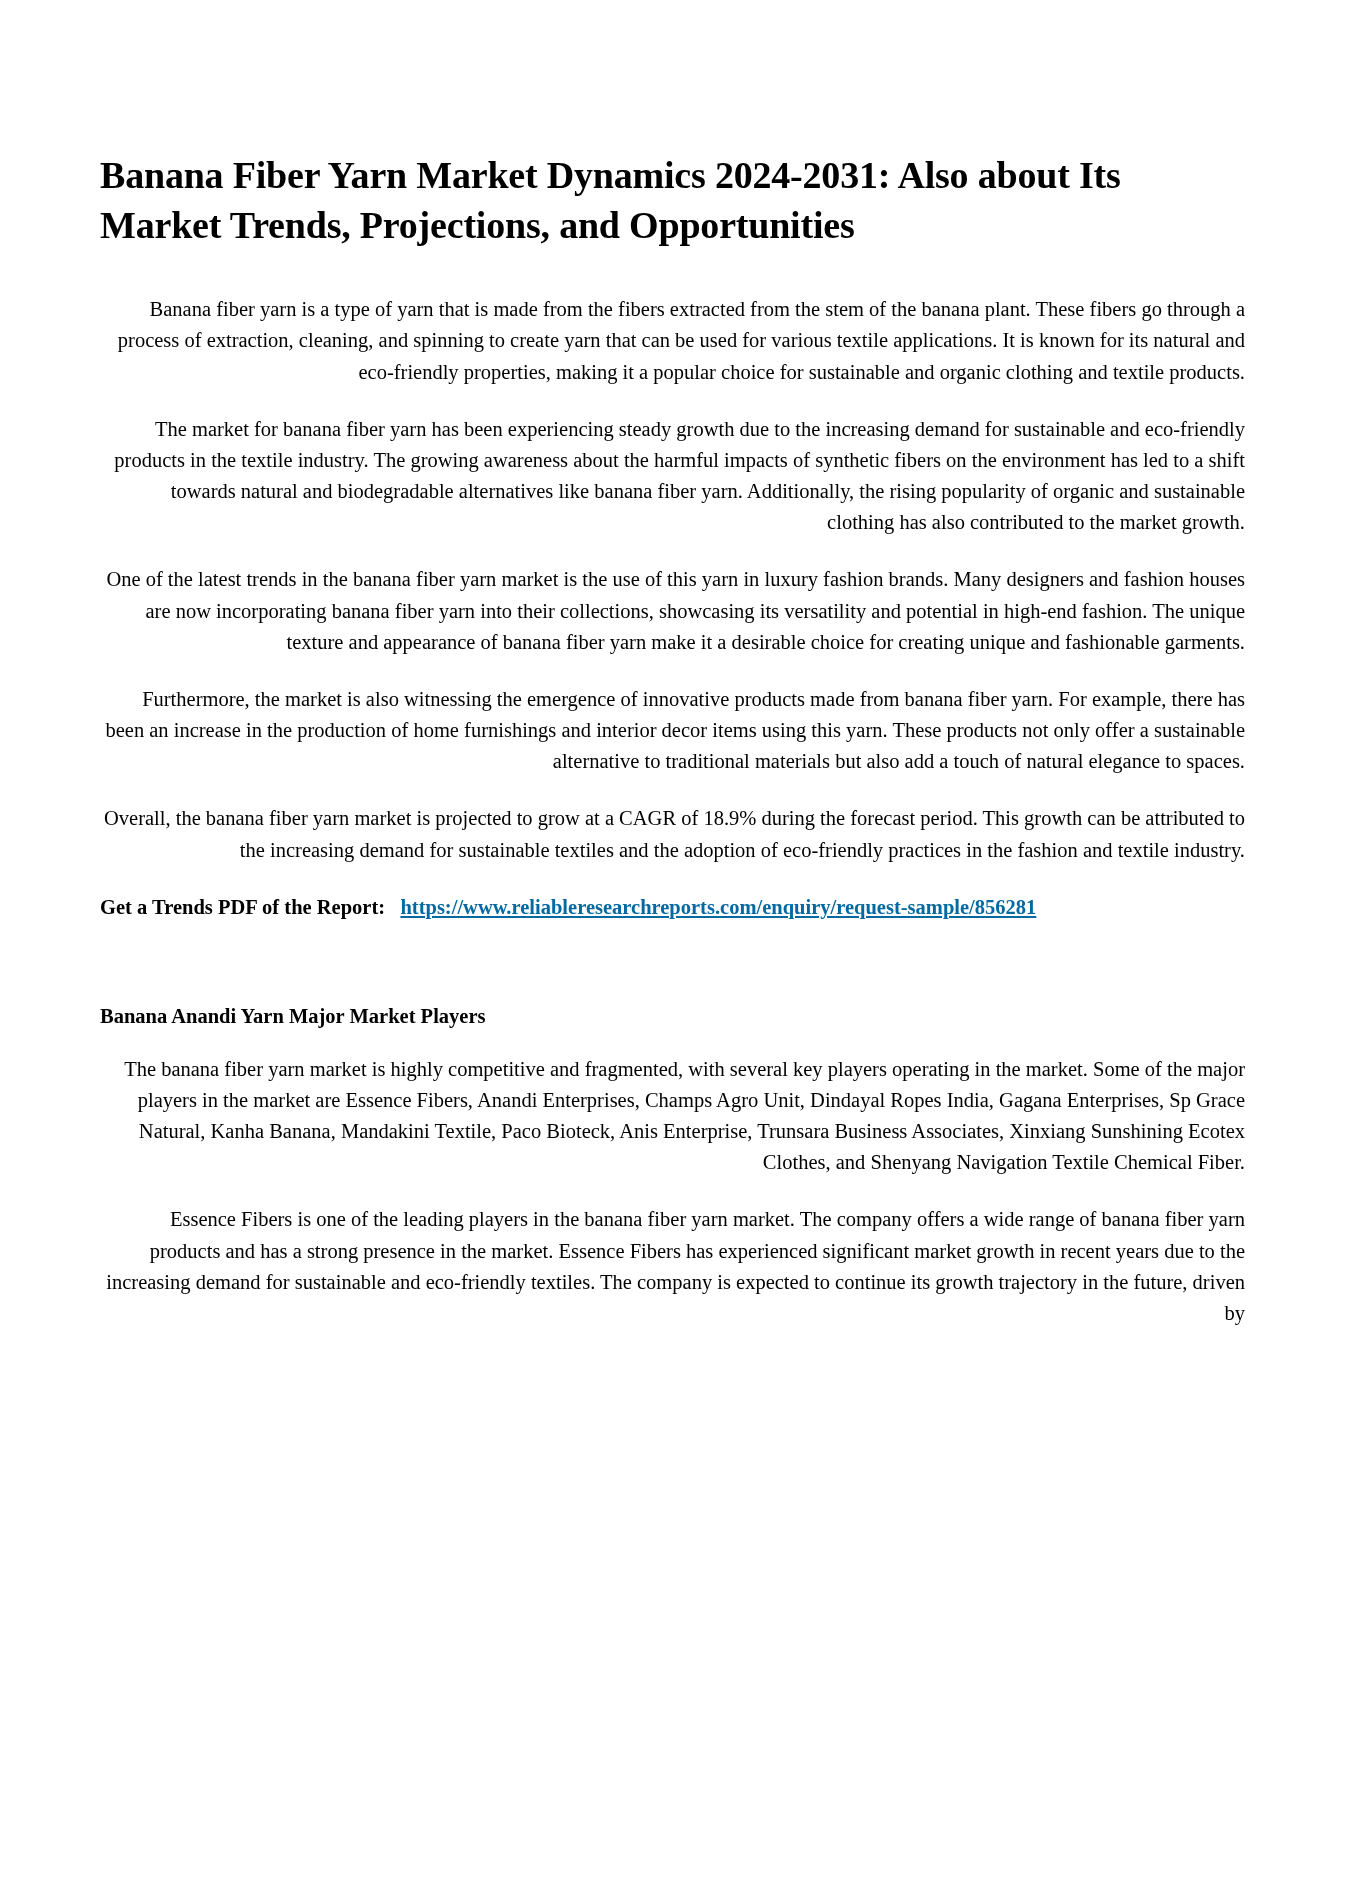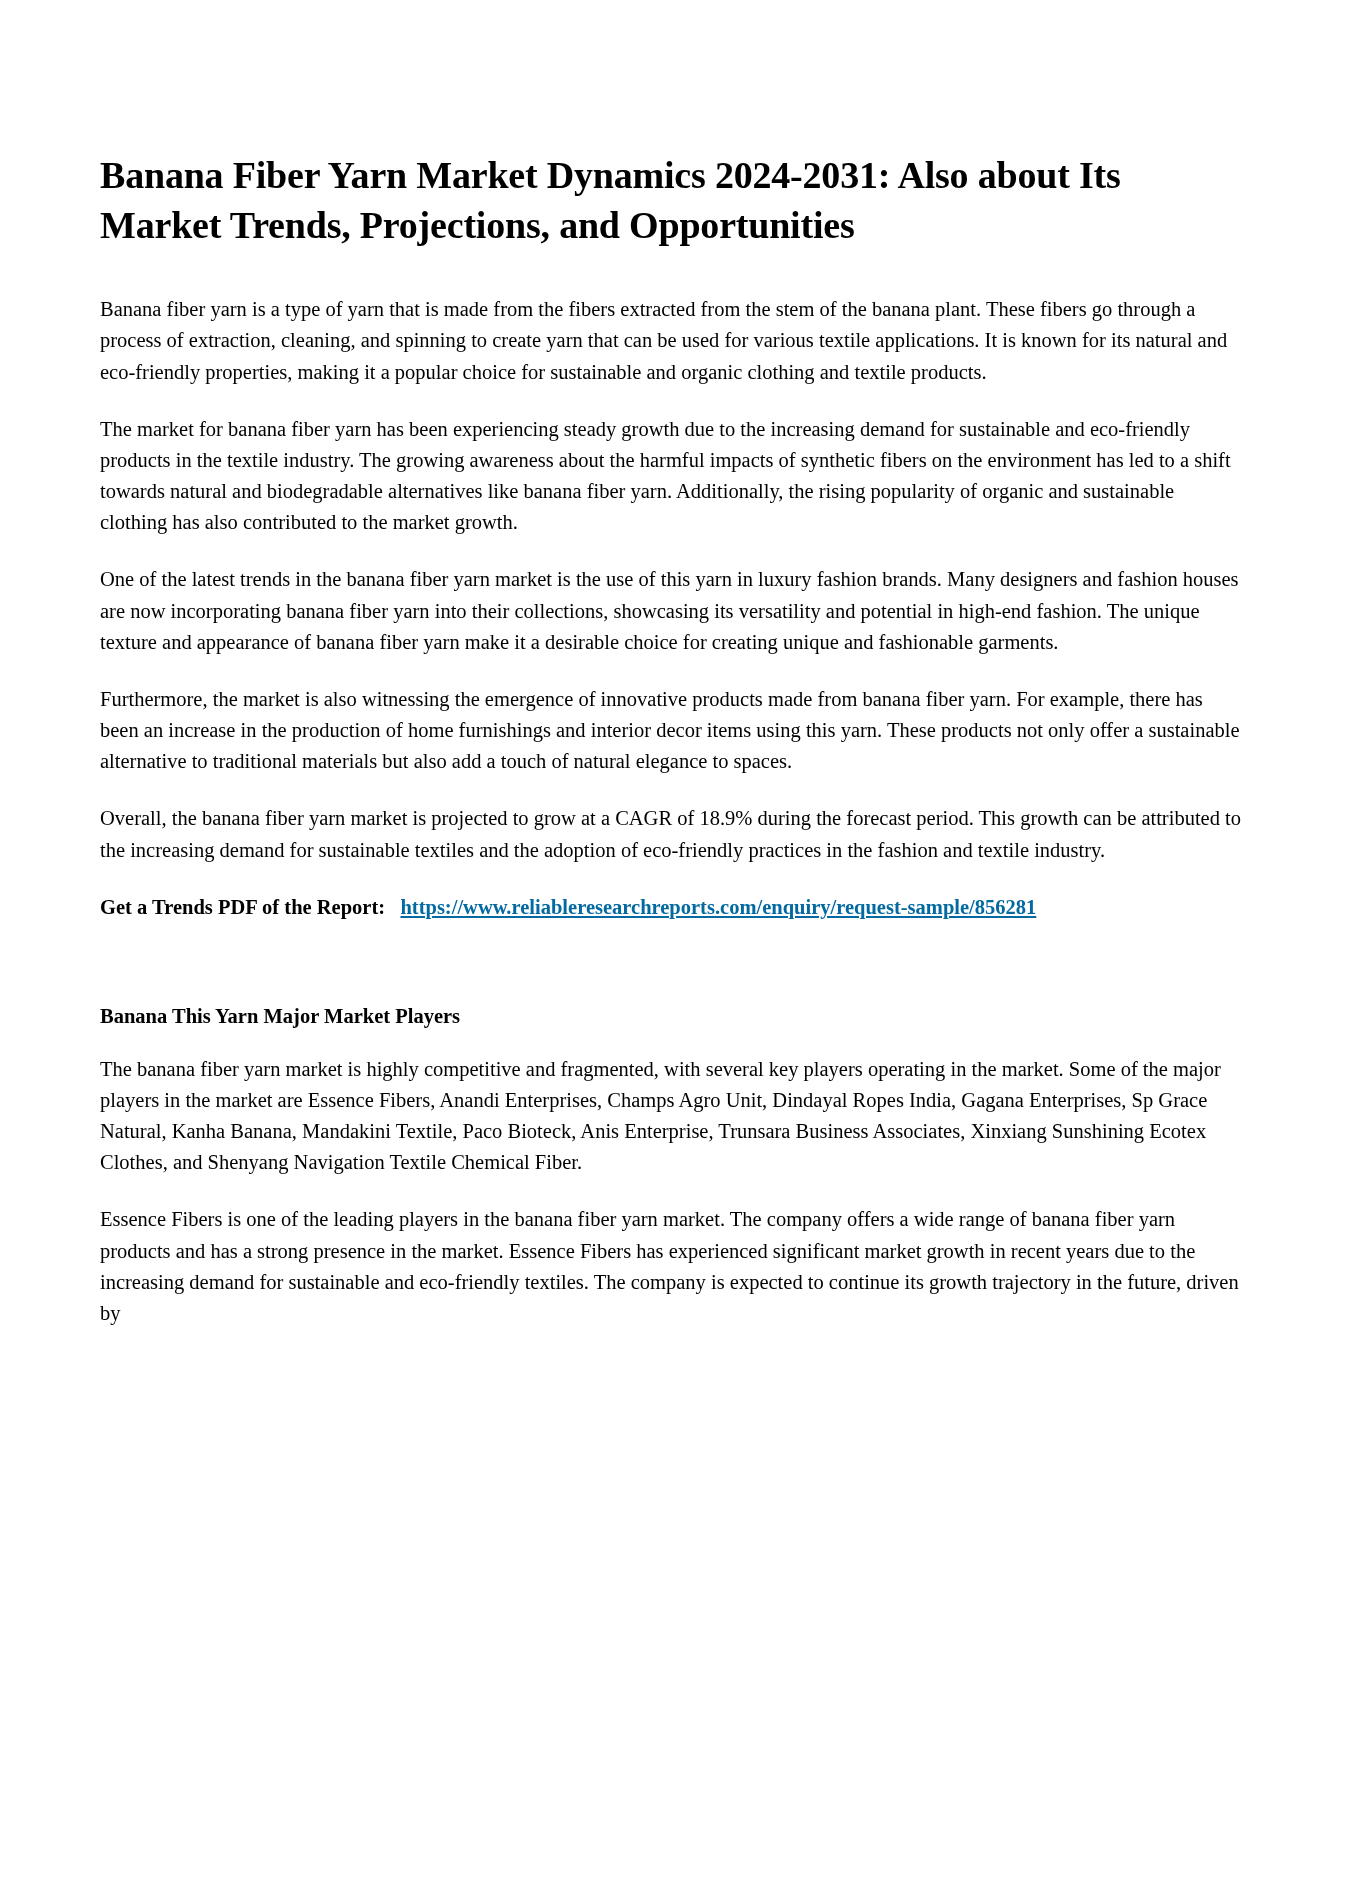--- a/index.html
+++ b/index.html
@@ -31,21 +31,21 @@
   h2.section-heading {
     font-size: 20.5px;
     line-height: 1.4;
     font-weight: bold;
     margin: 0 0 26px 0;
   }
   p.body-text {
     font-size: 20.5px;
     line-height: 1.52;
     margin: 0 0 26px 0;
-    text-align: left;
+    text-align: right;
   }
   .cta-block {
     font-size: 20.5px;
     line-height: 1.52;
     font-weight: bold;
     margin: 0 0 26px 0;
   }
   .cta-label {
     font-weight: bold;
   }
@@ -78,18 +78,18 @@
   <p class="body-text">Furthermore, the market is also witnessing the emergence of innovative products made from banana fiber yarn. For example, there has been an increase in the production of home furnishings and interior decor items using this yarn. These products not only offer a sustainable alternative to traditional materials but also add a touch of natural elegance to spaces.</p>
   <p class="body-text">Overall, the banana fiber yarn market is projected to grow at a CAGR of 18.9% during the forecast period. This growth can be attributed to the increasing demand for sustainable textiles and the adoption of eco-friendly practices in the fashion and textile industry.</p>
 
   <div class="cta-block">
     <span class="cta-label">Get a Trends PDF of the Report:</span>
     <span>&nbsp;&nbsp;</span><a class="report-link" href="#">https://www.reliableresearchreports.com/enquiry/request-sample/856281</a>
   </div>
 
   <div class="spacer-large"></div>
 
-  <h2 class="players-heading">Banana This Yarn Major Market Players</h2>
+  <h2 class="players-heading">Banana Anandi Yarn Major Market Players</h2>
 
   <p class="body-text">The banana fiber yarn market is highly competitive and fragmented, with several key players operating in the market. Some of the major players in the market are Essence Fibers, Anandi Enterprises, Champs Agro Unit, Dindayal Ropes India, Gagana Enterprises, Sp Grace Natural, Kanha Banana, Mandakini Textile, Paco Bioteck, Anis Enterprise, Trunsara Business Associates, Xinxiang Sunshining Ecotex Clothes, and Shenyang Navigation Textile Chemical Fiber.</p>
   <p class="body-text">Essence Fibers is one of the leading players in the banana fiber yarn market. The company offers a wide range of banana fiber yarn products and has a strong presence in the market. Essence Fibers has experienced significant market growth in recent years due to the increasing demand for sustainable and eco-friendly textiles. The company is expected to continue its growth trajectory in the future, driven by</p>
 
 </div>
 
 </body></html>

